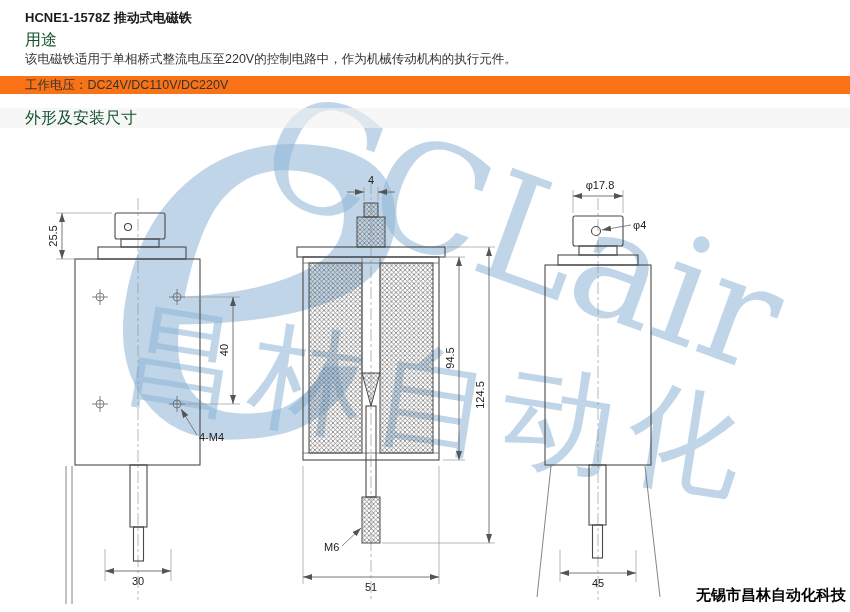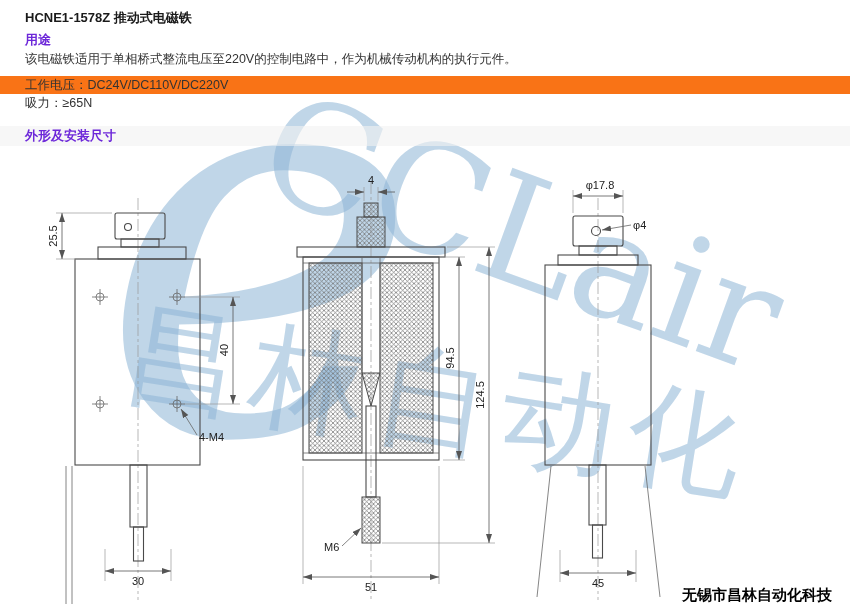--- a/index.html
+++ b/index.html
@@ -10,56 +10,55 @@
   .wm{position:absolute;z-index:1;color:rgba(141,180,214,0.55);font-family:"DejaVu Serif",serif;
       pointer-events:none;white-space:nowrap;line-height:1;}
   .wm-e{left:100px;top:-25px;font-size:540px;font-style:italic;}
   .wm-cclair{left:295px;top:70px;font-size:150px;transform:rotate(20deg);transform-origin:left top;}
   .wm-cn{left:135px;top:295px;font-size:115px;letter-spacing:12px;transform:rotate(9deg);
          transform-origin:left top;font-family:"Liberation Sans",sans-serif;}
 
   
   .content{position:absolute;left:0;top:0;right:0;z-index:3;}
   .title{margin:9px 0 3px 0;padding:0 25px;font-size:13px;font-weight:bold;color:#1a1a1a;}
-  .sec-head{padding:2px 25px;font-size:13px;font-weight:bold;color:#6d28d9;line-height:16px;}
+  .sec-head{padding:2px 25px;font-size:16px;font-weight:normal;color:#14532d;line-height:16px;}
   .row{padding:1px 25px;font-size:12.5px;color:#333;line-height:16px;}
   .bg1{background:#f1f1f1;}
   .bg2{background:#f97316;}
   .spec-gap{height:8px;}
   .dims-head{margin-top:14px;background:rgba(241,241,241,0.6);}
 
   
   svg.draw{position:absolute;left:0;top:0;z-index:2;}
   .ol{fill:none;stroke:#4a4a4a;stroke-width:1.1;}
   .thin{fill:none;stroke:#666;stroke-width:0.8;}
   .ext{stroke:#999;stroke-width:0.7;}
   .dim{stroke:#555;stroke-width:0.8;fill:none;}
   .cl{stroke:#9a9a9a;stroke-width:0.7;stroke-dasharray:12 3 3 3;}
   .hatch{fill:url(#xh);stroke:#4a4a4a;stroke-width:1;}
   .dtxt{font-family:"Liberation Sans",sans-serif;font-size:11px;fill:#222;}
 
   
-  .footer{position:absolute;right:18px;top:586px;z-index:4;font-size:15px;font-weight:bold;color:#000;}
+  .footer{position:absolute;right:4px;top:586px;z-index:4;font-size:15px;font-weight:bold;color:#000;}
 </style>
 </head>
 <body>
 
 <div class="page">
 
   <div class="wm wm-e">e</div>
   <div class="wm wm-cclair">CCLair</div>
   <div class="wm wm-cn">昌林自动化</div>
 
   <div class="content">
     <div class="title">HCNE1-1578Z 推动式电磁铁</div>
     <div class="sec-head">用途</div>
     <div class="row">该电磁铁适用于单相桥式整流电压至220V的控制电路中，作为机械传动机构的执行元件。</div>
     <div class="spec-gap"></div>
     <div class="row bg2">工作电压：DC24V/DC110V/DC220V</div>
-    <div class="row">吸力：≥65N</div>
     <div class="sec-head dims-head">外形及安装尺寸</div>
   </div>
 
   <svg class="draw" width="850" height="612" viewBox="0 0 850 612">
     <defs>
       <marker id="arrE" markerWidth="10" markerHeight="8" refX="9" refY="3" orient="auto-start-reverse" markerUnits="userSpaceOnUse">
         <path d="M0,0 L9,3 L0,6 Z" fill="#555"></path>
       </marker>
       <pattern id="xh" width="4.5" height="4.5" patternUnits="userSpaceOnUse">
         <path d="M0,0 L4.5,4.5 M4.5,0 L0,4.5" stroke="#6f6f6f" stroke-width="0.7"></path>

